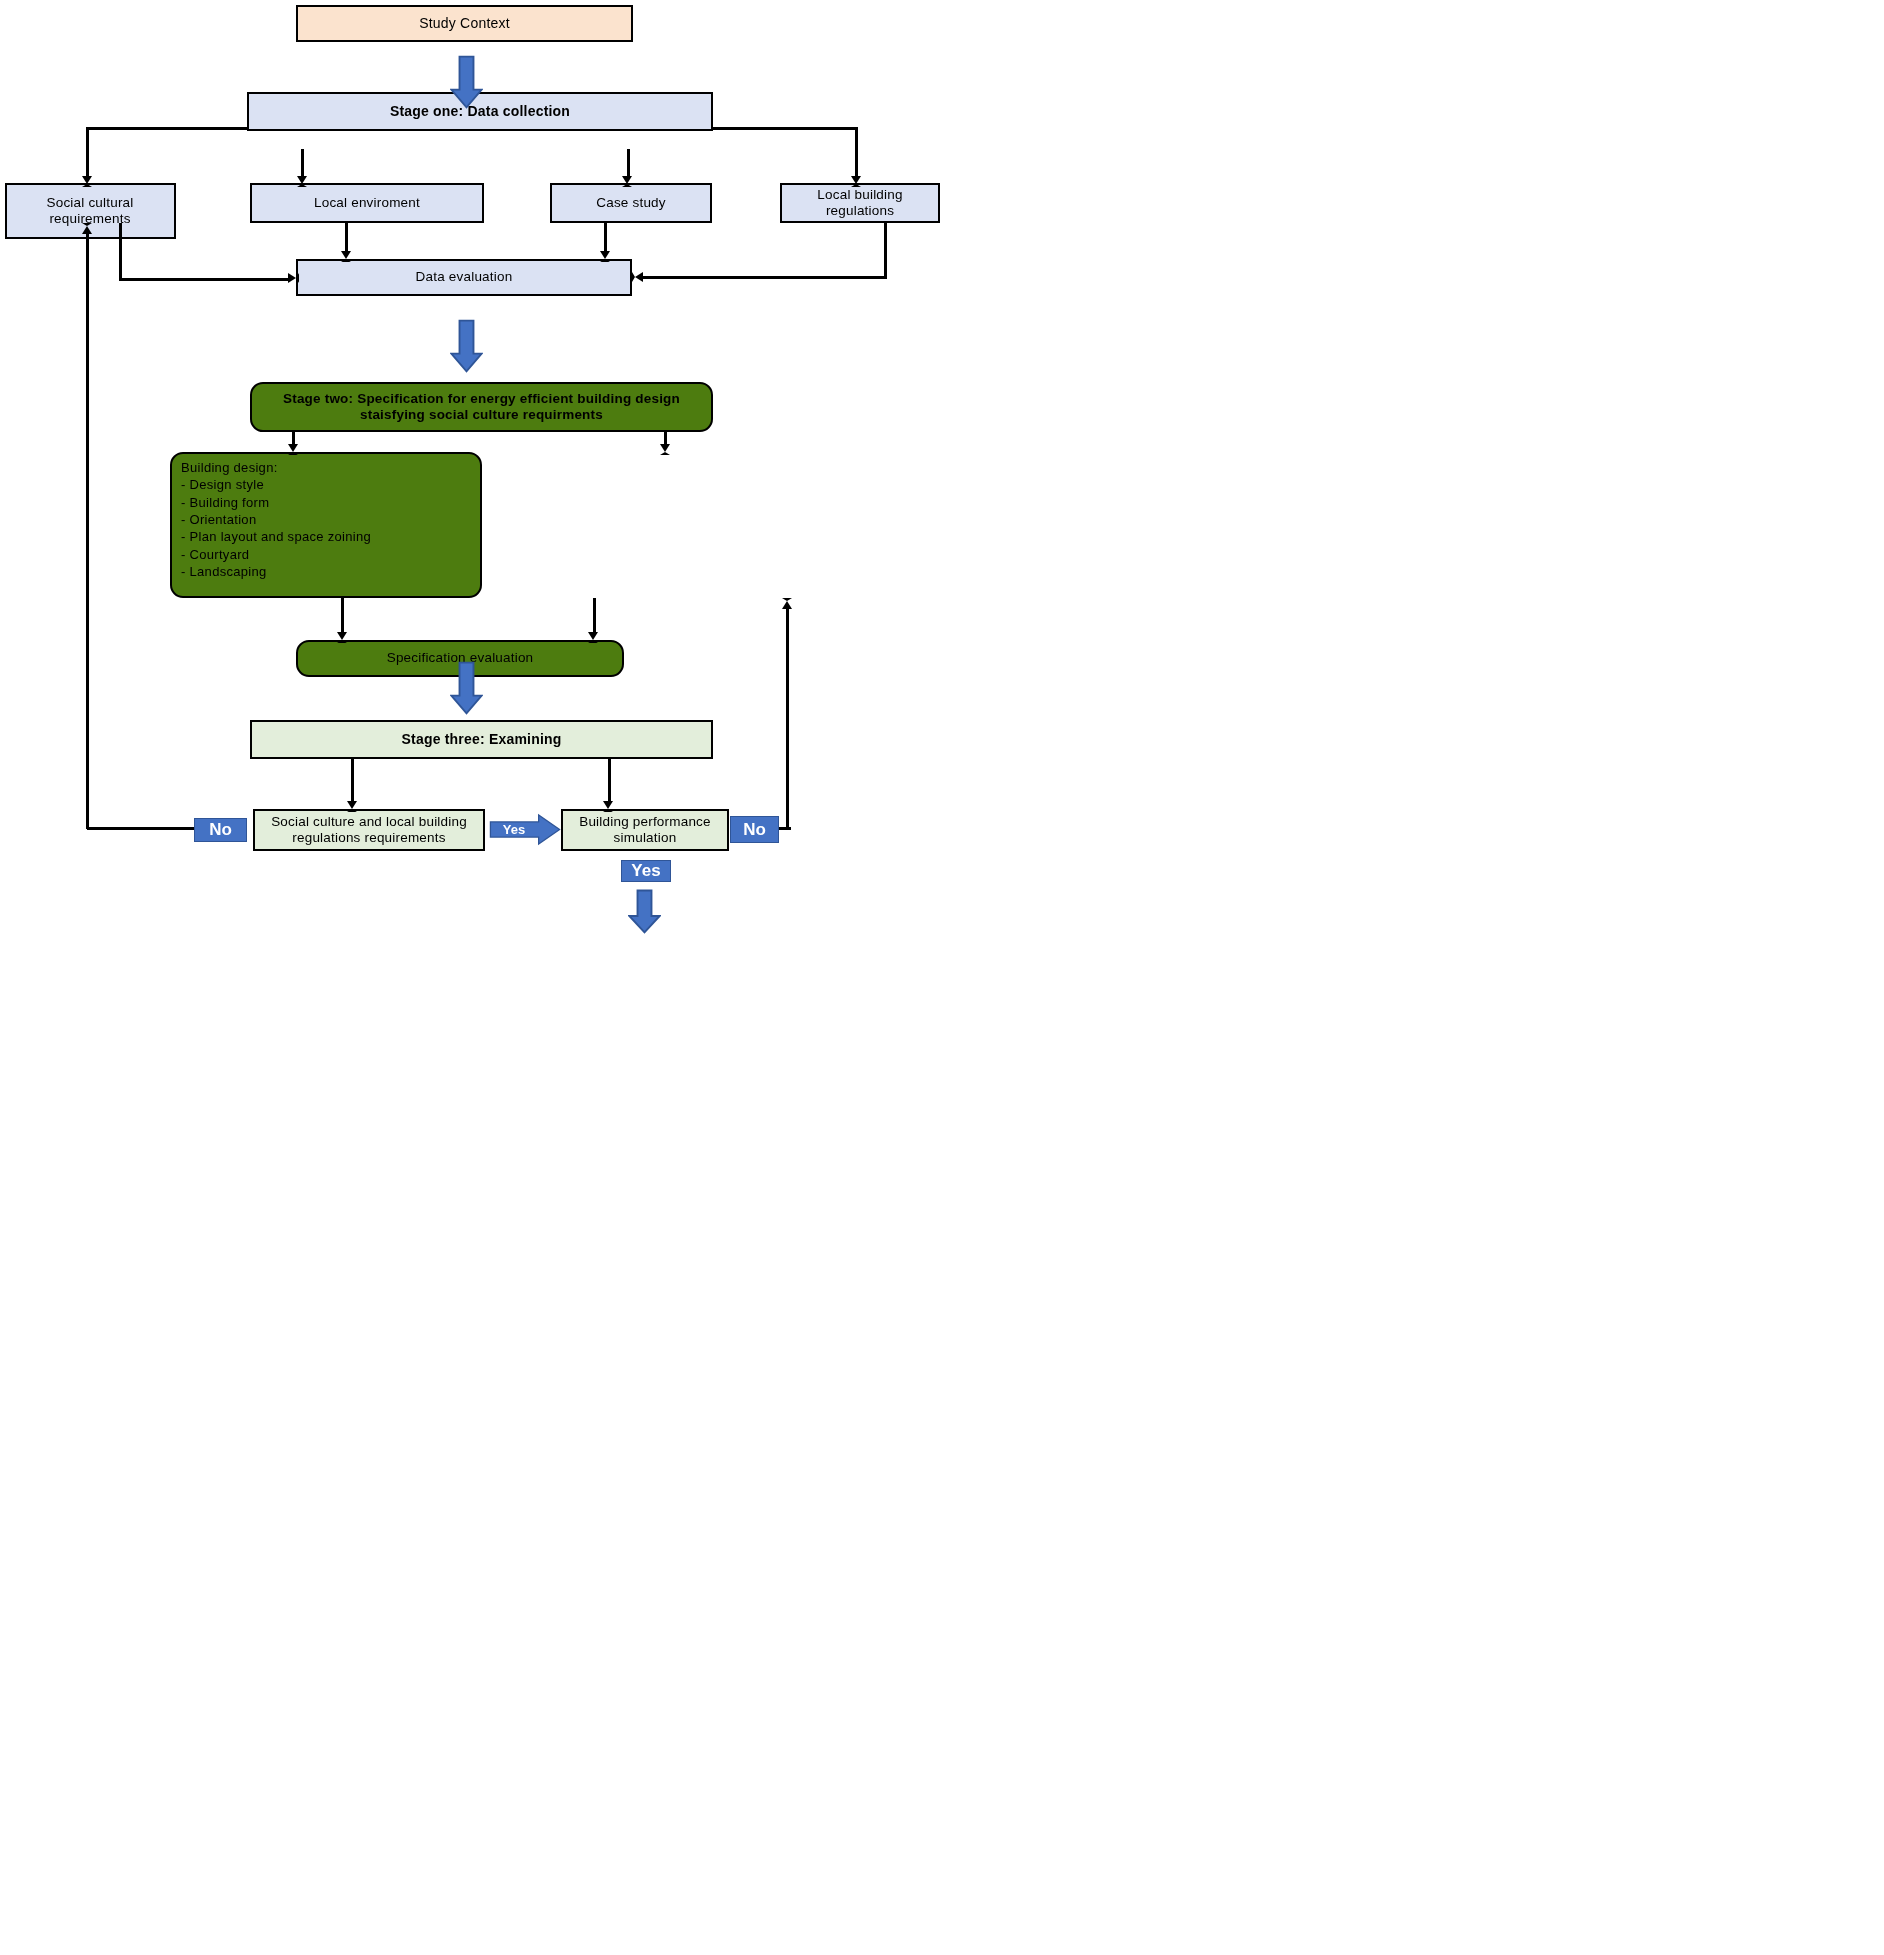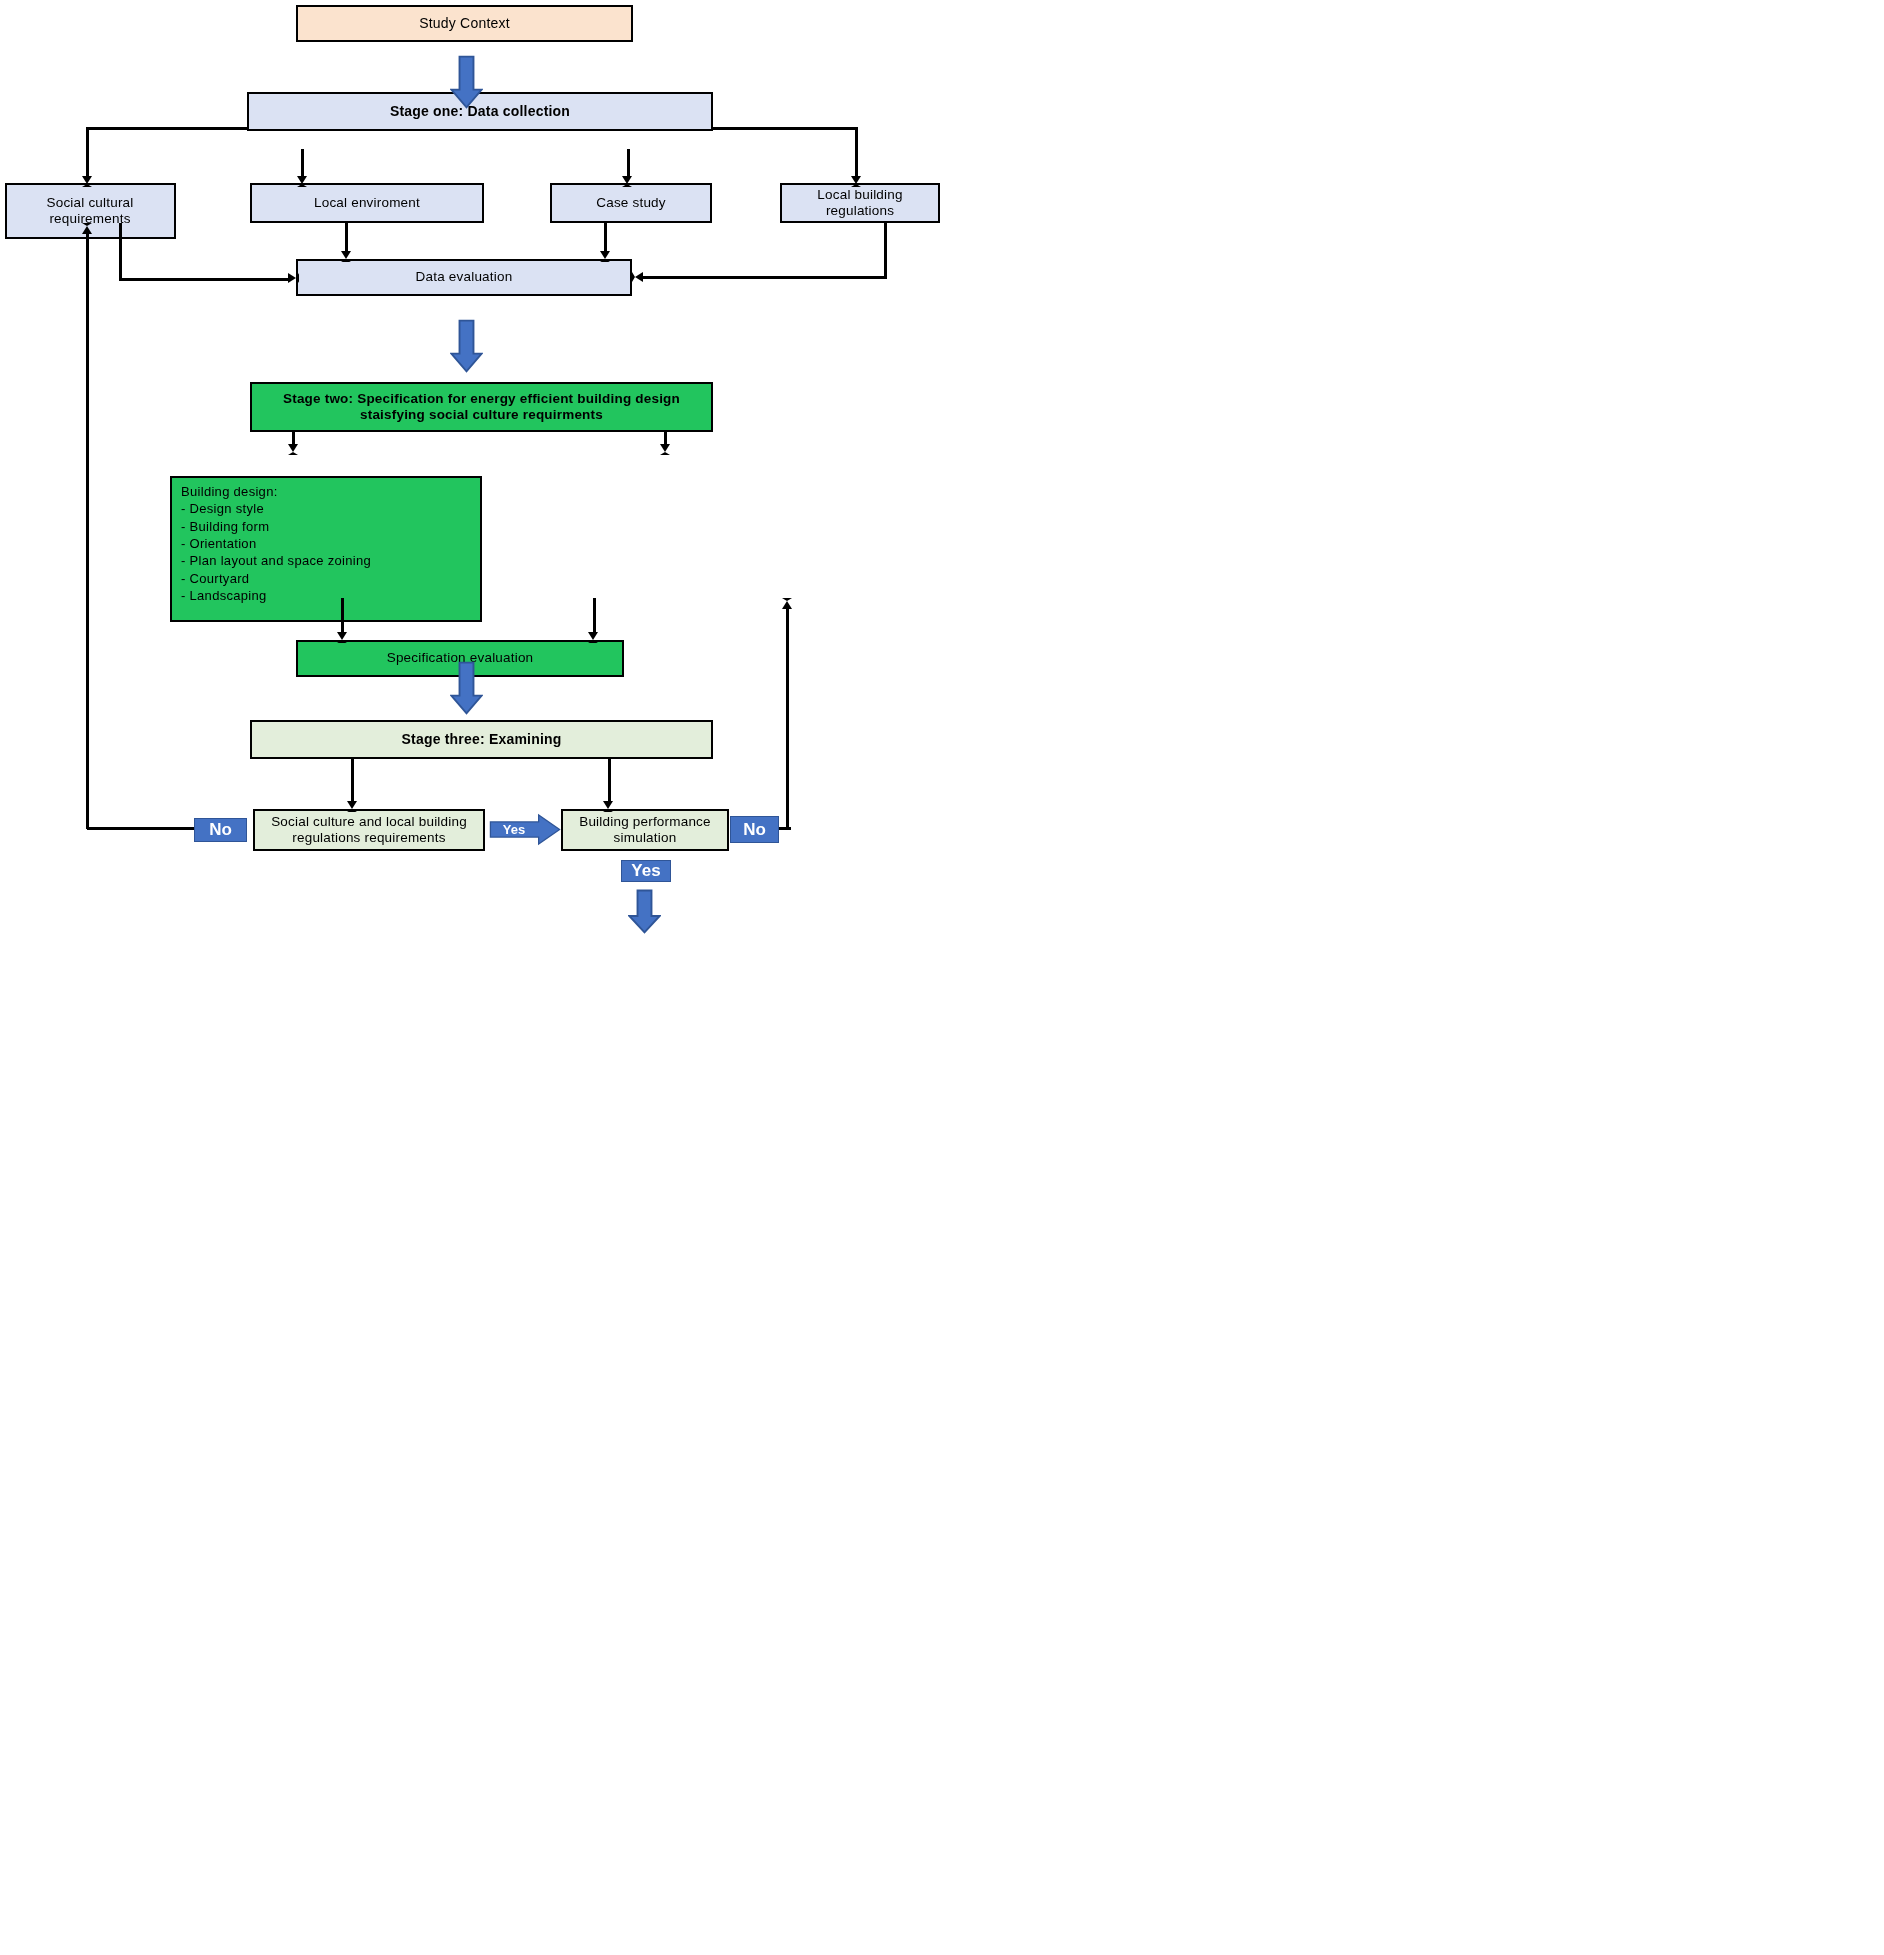--- a/index.html
+++ b/index.html
@@ -7,27 +7,27 @@
     position:relative;width:943px;height:978px;background:#ffffff;
     font-family:"Liberation Sans",sans-serif;color:#000;overflow:hidden;
   }
   .box{
     position:absolute;box-sizing:border-box;border:2.6px solid #000;
     display:flex;align-items:center;justify-content:center;text-align:center;
     font-size:13.5px;letter-spacing:0.2px;line-height:1.22;padding:1.3px 5.1px;
   }
   .peach{background:#FBE3CE;}
   .lav{background:#DBE2F3;}
-  .mblue{background:#22c55e;}
+  .mblue{background:#4d7c0f;border-radius:13px;}
   .green{background:#E3EEDB;}
   .white{background:#ffffff;}
   .bold{font-weight:bold;}
   .stack{flex-direction:column;}
   .listbox{align-items:flex-start;justify-content:flex-start;text-align:left;
-    flex-direction:column;padding:5.1px 3.8px 2.6px 9px;font-size:13px;line-height:17.3px;letter-spacing:0.3px;margin-top:24px;}
+    flex-direction:column;padding:5.1px 3.8px 2.6px 9px;font-size:13px;line-height:17.3px;letter-spacing:0.3px;}
   .hline,.vline{position:absolute;background:#000;}
   .hline{height:2.6px;} .vline{width:2.6px;}
   .hline.th,.vline.th{}
   .hline.th{height:3.2px;} .vline.th{width:3.2px;}
   .ah{position:absolute;width:0;height:0;border-style:solid;}
   .ah-down{border-left:5.8px solid transparent;border-right:5.8px solid transparent;border-top:8.3px solid #000;}
   .ah-up{border-left:5.8px solid transparent;border-right:5.8px solid transparent;border-bottom:8.3px solid #000;}
   .ah-right{border-top:5.8px solid transparent;border-bottom:5.8px solid transparent;border-left:8.3px solid #000;}
   .ah-left{border-top:5.8px solid transparent;border-bottom:5.8px solid transparent;border-right:8.3px solid #000;}
   .barrow{position:absolute;}

